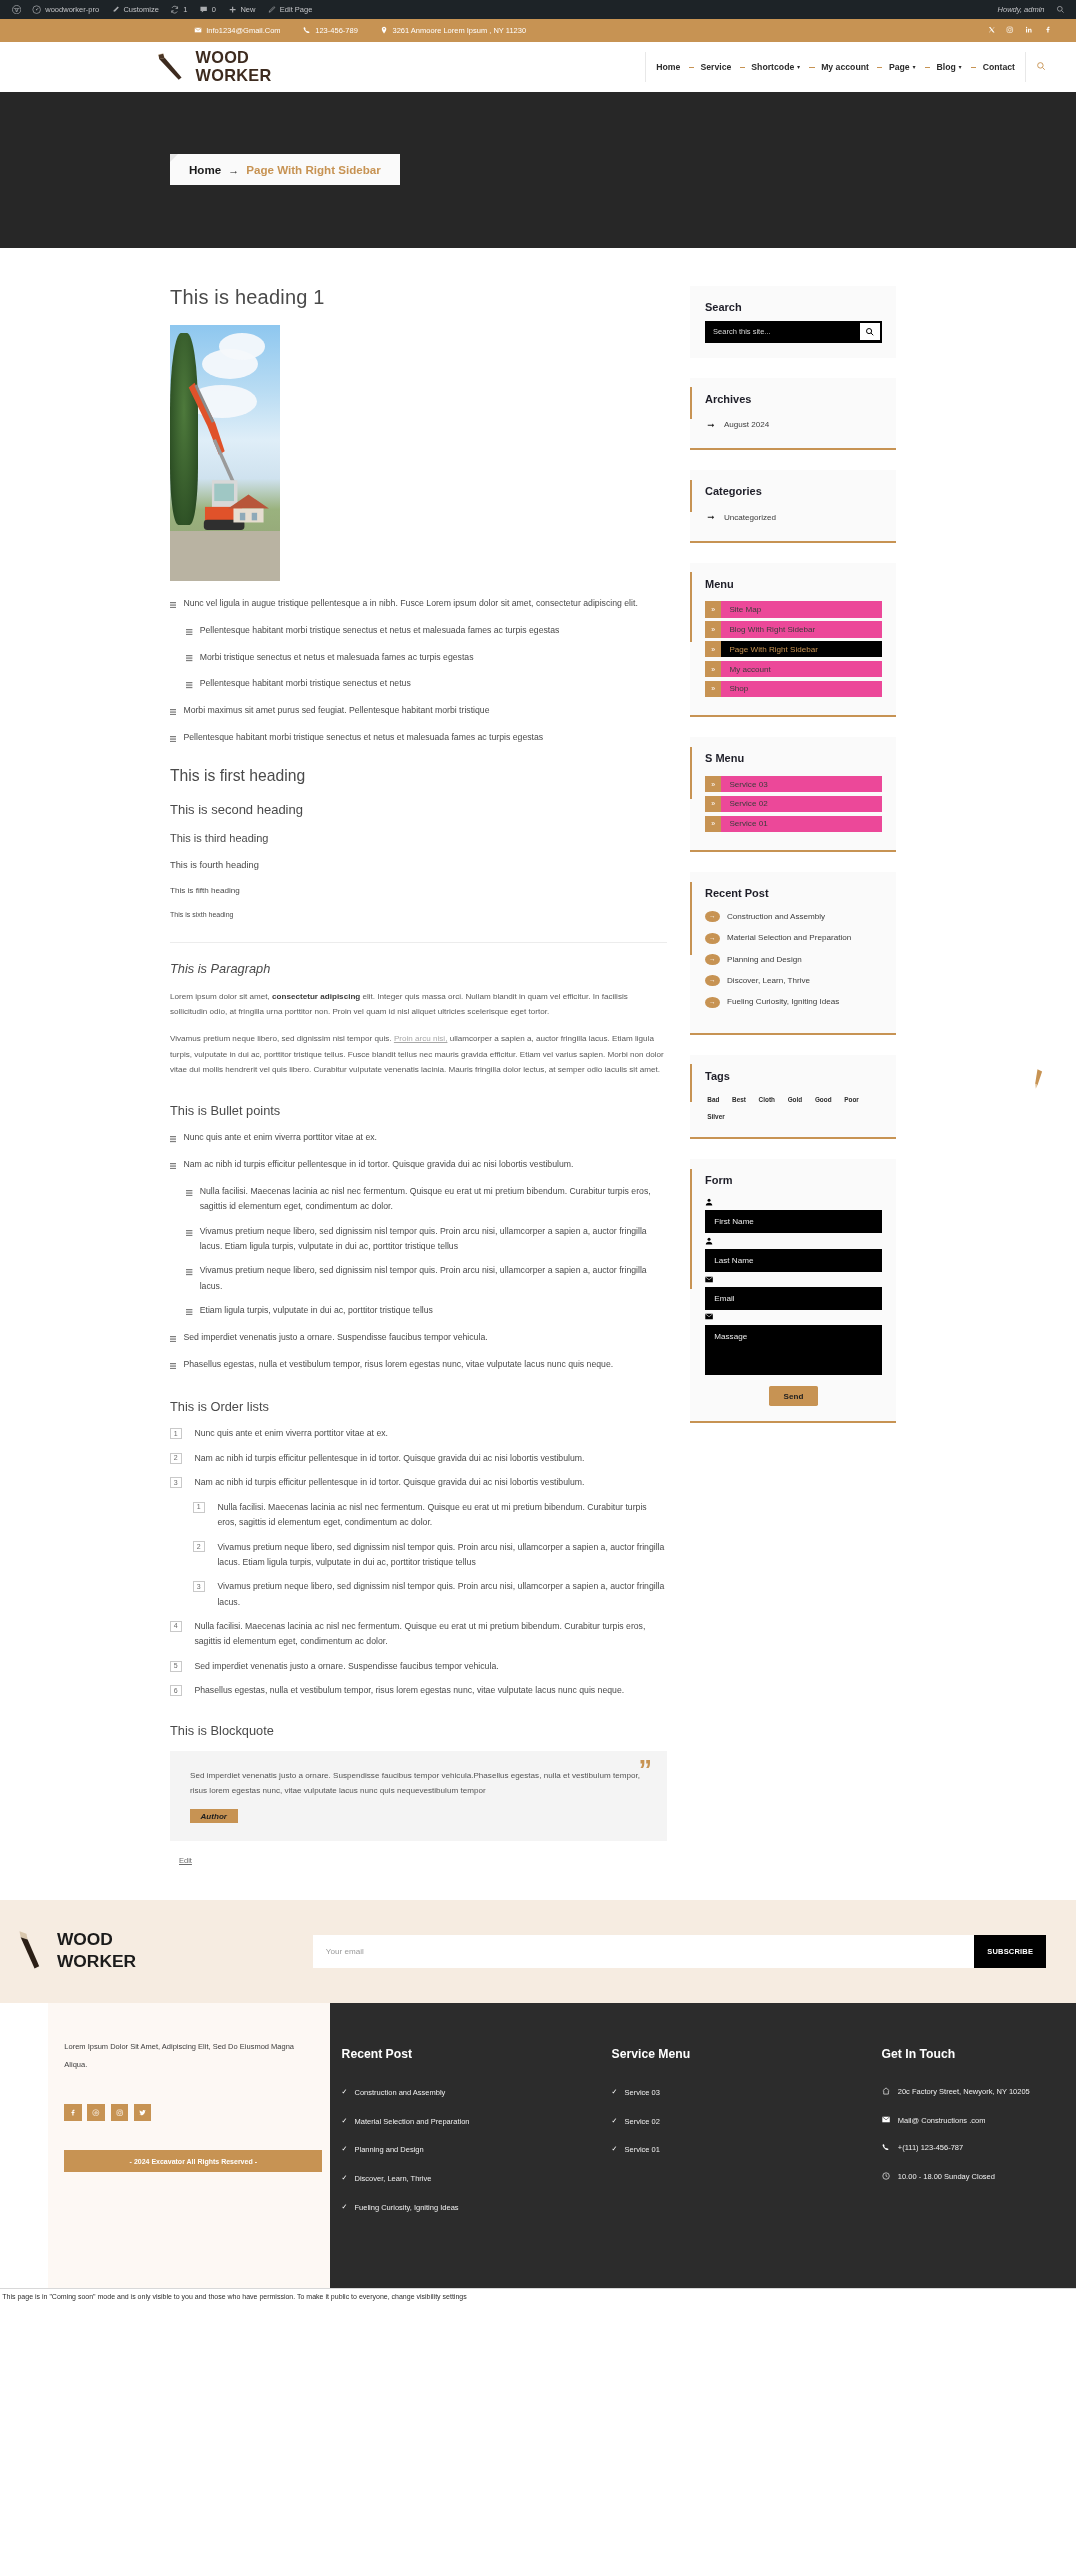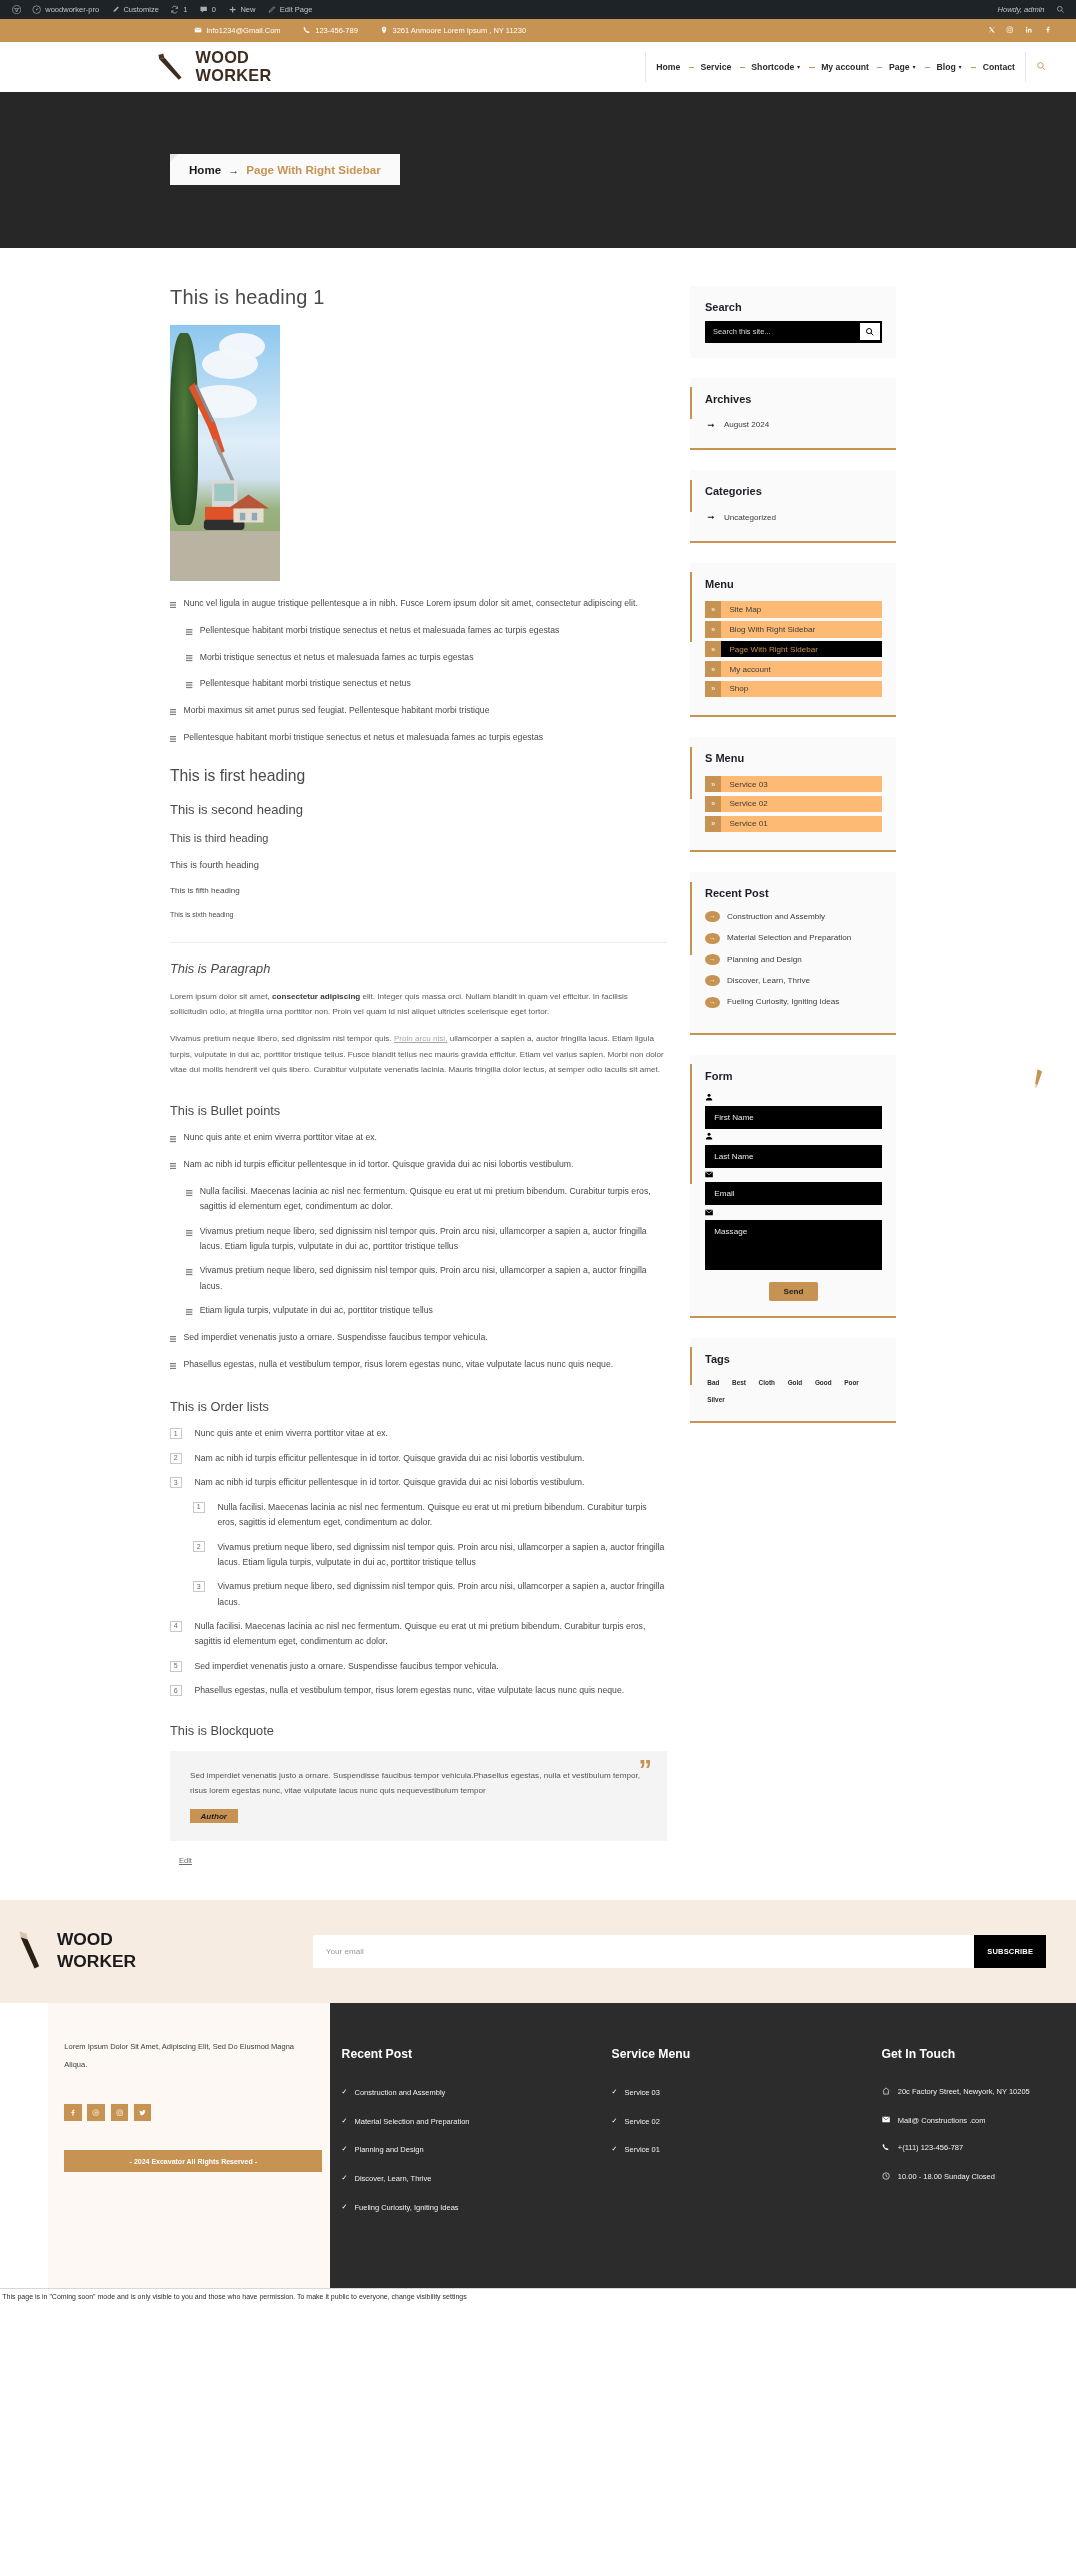--- a/index.html
+++ b/index.html
@@ -212,21 +212,21 @@
     font-family: "Liberation Sans", sans-serif;
   }
   .search-row input::placeholder { color: #d7d7d7; }
   .search-btn { width: 20px; height: 17.4px; background: #fff; display: flex; align-items: center; justify-content: center; margin-right: 2.3px; }
 
   .link-row { display: flex; align-items: center; gap: 9.3px; font-size: 8.1px; color: #3c3c3c; padding: 3.5px 0 3.5px 2.3px; }
   .arrow-ico { color: #1a1a1a; font-size: 8.7px; }
 
   .menu-item {
     display: flex; align-items: center; gap: 8.1px;
-    background: #fdba74; margin-bottom: 3.5px;
+    background: #ec4899; margin-bottom: 3.5px;
     font-size: 8.1px; color: #3c3c3c;
   }
   .menu-item .chev {
     width: 16.3px; height: 16.3px; background: #c79353;
     display: flex; align-items: center; justify-content: center;
     color: #fff; font-size: 7px; flex: 0 0 auto;
   }
   .menu-item.active { background: #000000; color: #c79353; }
 
   .rp-item { display: flex; align-items: center; gap: 7.5px; font-size: 8.1px; color: #3c3c3c; margin-bottom: 10px; line-height: 1.4; }
@@ -808,69 +808,69 @@
         <span class="rp-bullet">→</span>
         <span>Discover, Learn, Thrive</span>
       </div>
       <div class="rp-item">
         <span class="rp-bullet">→</span>
         <span>Fueling Curiosity, Igniting Ideas</span>
       </div>
     </div>
 
     <div class="widget bordered">
-      <div class="w-title">Form</div>
-
-      <span class="form-field-ico">
-        <svg width="8.1" height="8.1" viewBox="0 0 16 16">
-            <circle cx="8" cy="4.6" r="3" fill="#000"></circle>
-            <path d="M1.6 15c0-3.6 2.9-5.6 6.4-5.6S14.4 11.4 14.4 15z" fill="#000"></path>
-          </svg>
-      </span>
-      <input class="form-inp" type="text" placeholder="First Name" style="">
-
-      <span class="form-field-ico">
-        <svg width="8.1" height="8.1" viewBox="0 0 16 16">
-            <circle cx="8" cy="4.6" r="3" fill="#000"></circle>
-            <path d="M1.6 15c0-3.6 2.9-5.6 6.4-5.6S14.4 11.4 14.4 15z" fill="#000"></path>
-          </svg>
-      </span>
-      <input class="form-inp" type="text" placeholder="Last Name" style="">
-
-      <span class="form-field-ico">
-        <svg width="8.1" height="7" viewBox="0 0 16 13">
-            <path d="M0.5 1h15v11h-15z" fill="#000"></path>
-            <path d="M0.5 1L8 7 15.5 1" fill="none" stroke="#fafafa" stroke-width="1.2"></path>
-          </svg>
-      </span>
-      <input class="form-inp" type="text" placeholder="Email" style="">
-
-      <span class="form-field-ico">
-        <svg width="8.1" height="7" viewBox="0 0 16 13">
-            <path d="M0.5 1h15v11h-15z" fill="#000"></path>
-            <path d="M0.5 1L8 7 15.5 1" fill="none" stroke="#fafafa" stroke-width="1.2"></path>
-          </svg>
-      </span>
-      <textarea class="form-inp" placeholder="Massage" style=""></textarea>
-
-      <div class="send-wrap">
-        <button class="send-btn">Send</button>
-      </div>
-    </div>
-
-    <div class="widget bordered">
       <div class="w-title">Tags</div>
       <div class="tags-wrap">
         <span class="tag">Bad</span>
         <span class="tag">Best</span>
         <span class="tag">Cloth</span>
         <span class="tag">Gold</span>
         <span class="tag">Good</span>
         <span class="tag">Poor</span>
         <span class="tag">Silver</span>
+      </div>
+    </div>
+
+    <div class="widget bordered">
+      <div class="w-title">Form</div>
+
+      <span class="form-field-ico">
+        <svg width="8.1" height="8.1" viewBox="0 0 16 16">
+            <circle cx="8" cy="4.6" r="3" fill="#000"></circle>
+            <path d="M1.6 15c0-3.6 2.9-5.6 6.4-5.6S14.4 11.4 14.4 15z" fill="#000"></path>
+          </svg>
+      </span>
+      <input class="form-inp" type="text" placeholder="First Name" style="">
+
+      <span class="form-field-ico">
+        <svg width="8.1" height="8.1" viewBox="0 0 16 16">
+            <circle cx="8" cy="4.6" r="3" fill="#000"></circle>
+            <path d="M1.6 15c0-3.6 2.9-5.6 6.4-5.6S14.4 11.4 14.4 15z" fill="#000"></path>
+          </svg>
+      </span>
+      <input class="form-inp" type="text" placeholder="Last Name" style="">
+
+      <span class="form-field-ico">
+        <svg width="8.1" height="7" viewBox="0 0 16 13">
+            <path d="M0.5 1h15v11h-15z" fill="#000"></path>
+            <path d="M0.5 1L8 7 15.5 1" fill="none" stroke="#fafafa" stroke-width="1.2"></path>
+          </svg>
+      </span>
+      <input class="form-inp" type="text" placeholder="Email" style="">
+
+      <span class="form-field-ico">
+        <svg width="8.1" height="7" viewBox="0 0 16 13">
+            <path d="M0.5 1h15v11h-15z" fill="#000"></path>
+            <path d="M0.5 1L8 7 15.5 1" fill="none" stroke="#fafafa" stroke-width="1.2"></path>
+          </svg>
+      </span>
+      <textarea class="form-inp" placeholder="Massage" style=""></textarea>
+
+      <div class="send-wrap">
+        <button class="send-btn">Send</button>
       </div>
     </div>
   </aside>
 </div>
 
 <div class="deco-pencil">
   <svg width="17.4" height="22" viewBox="0 0 30 38">
       <path d="M6 2 L14 6 L6 30 L2 27 Z" fill="#c79353"></path>
       <path d="M2 27 L6 30 L3 36 Z" fill="#e2c49d"></path>
     </svg>

